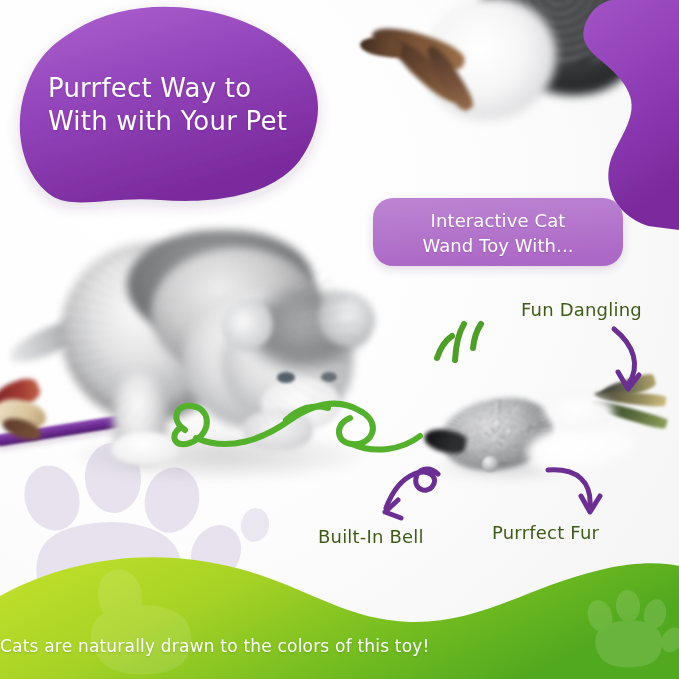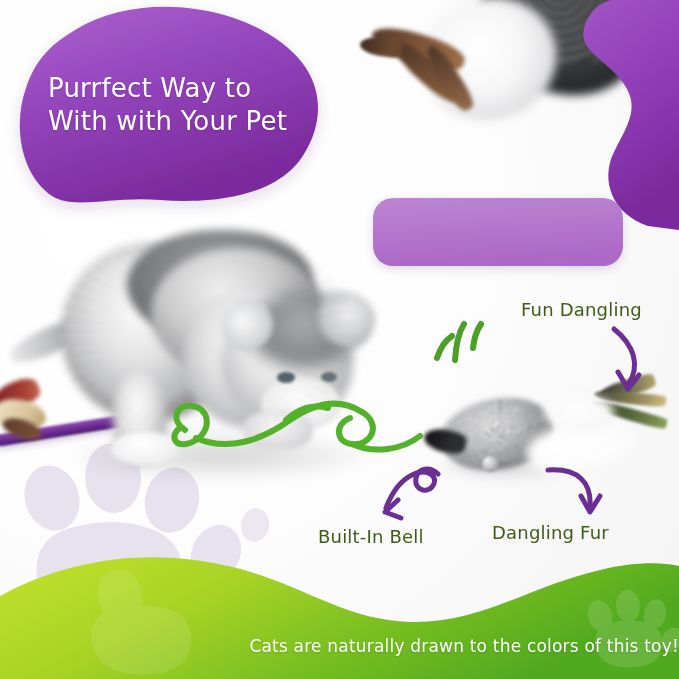--- a/index.html
+++ b/index.html
@@ -31,21 +31,21 @@
   }
   .callout{
     position:absolute;color:#3f5c16;font-size:18px;letter-spacing:.2px;
     font-family:"DejaVu Sans", sans-serif;white-space:nowrap;
   }
   #lbl-feathers{left:521px;top:299px;}
   #lbl-bell{left:318px;top:526px;}
   #lbl-fur{left:492px;top:522px;}
 
   .footer-text{
-    position:absolute;left:0;right:0;top:636px;text-align:right;
+    position:absolute;left:0;right:0;top:636px;text-align:left;
     color:#ffffff;font-size:17px;letter-spacing:.2px;
     font-family:"DejaVu Sans", sans-serif;
     text-shadow:0 1px 2px rgba(40,90,10,.25);
   }
 
   
   .photo{position:absolute;pointer-events:none;}
 
   
   #kitten{left:55px;top:200px;width:330px;height:300px;}
@@ -282,20 +282,24 @@
       <ellipse cx="120" cy="596" rx="22" ry="27" transform="rotate(-10 120 596)"></ellipse>
       <path d="M92 646 q-6 -30 23 -37 q27 -7 50 -1 q29 8 26 36 q-3 27 -38 30 q-38 3 -52 -13 q-6 -7 -9 -15 z"></path>
     </g>
   </svg>
 
   <div class="headline">
     <div>Purrfect Way to</div>
     <div>With with Your Pet</div>
   </div>
 
+  <div class="badge-text">
+    <div>Interactive Cat</div>
+    <div>Wand Toy With...</div>
+  </div>
 
   <div class="callout" id="lbl-feathers">Fun Dangling</div>
   <div class="callout" id="lbl-bell">Built-In Bell</div>
-  <div class="callout" id="lbl-fur">Dangling Fur</div>
+  <div class="callout" id="lbl-fur">Purrfect Fur</div>
 
   <div class="footer-text">Cats are naturally drawn to the colors of this toy!</div>
 
 </div>
 
 </body></html>

